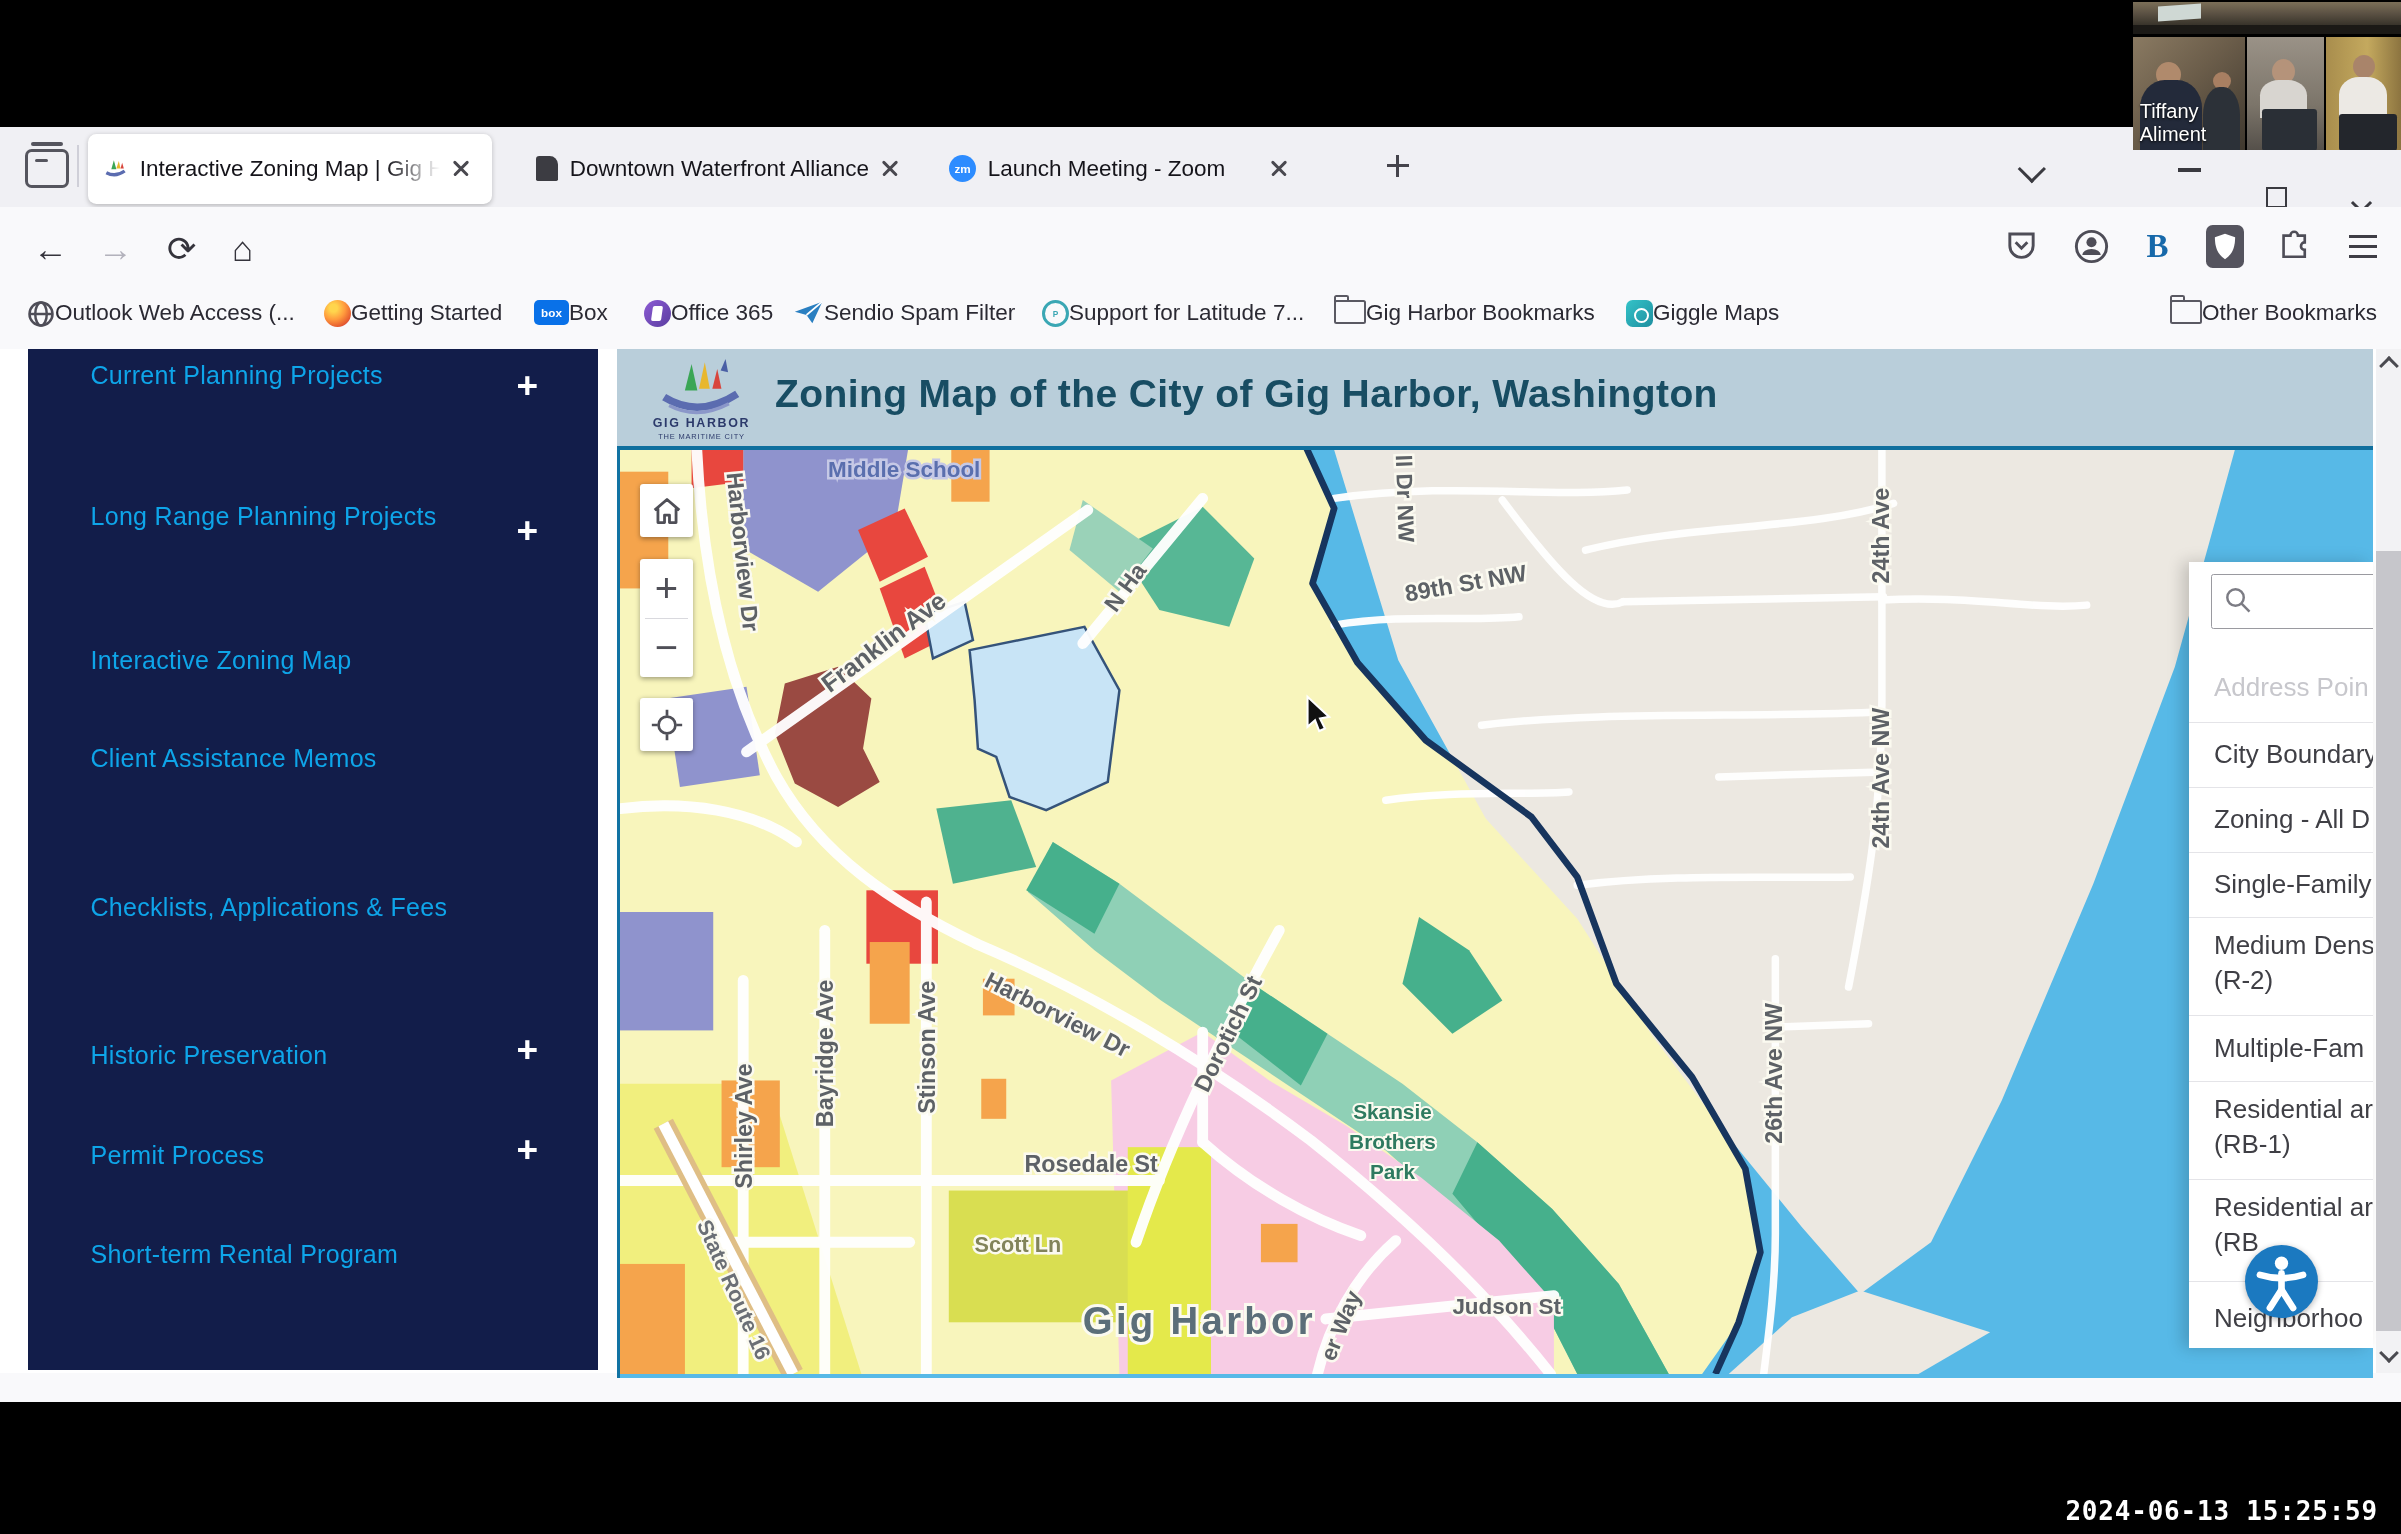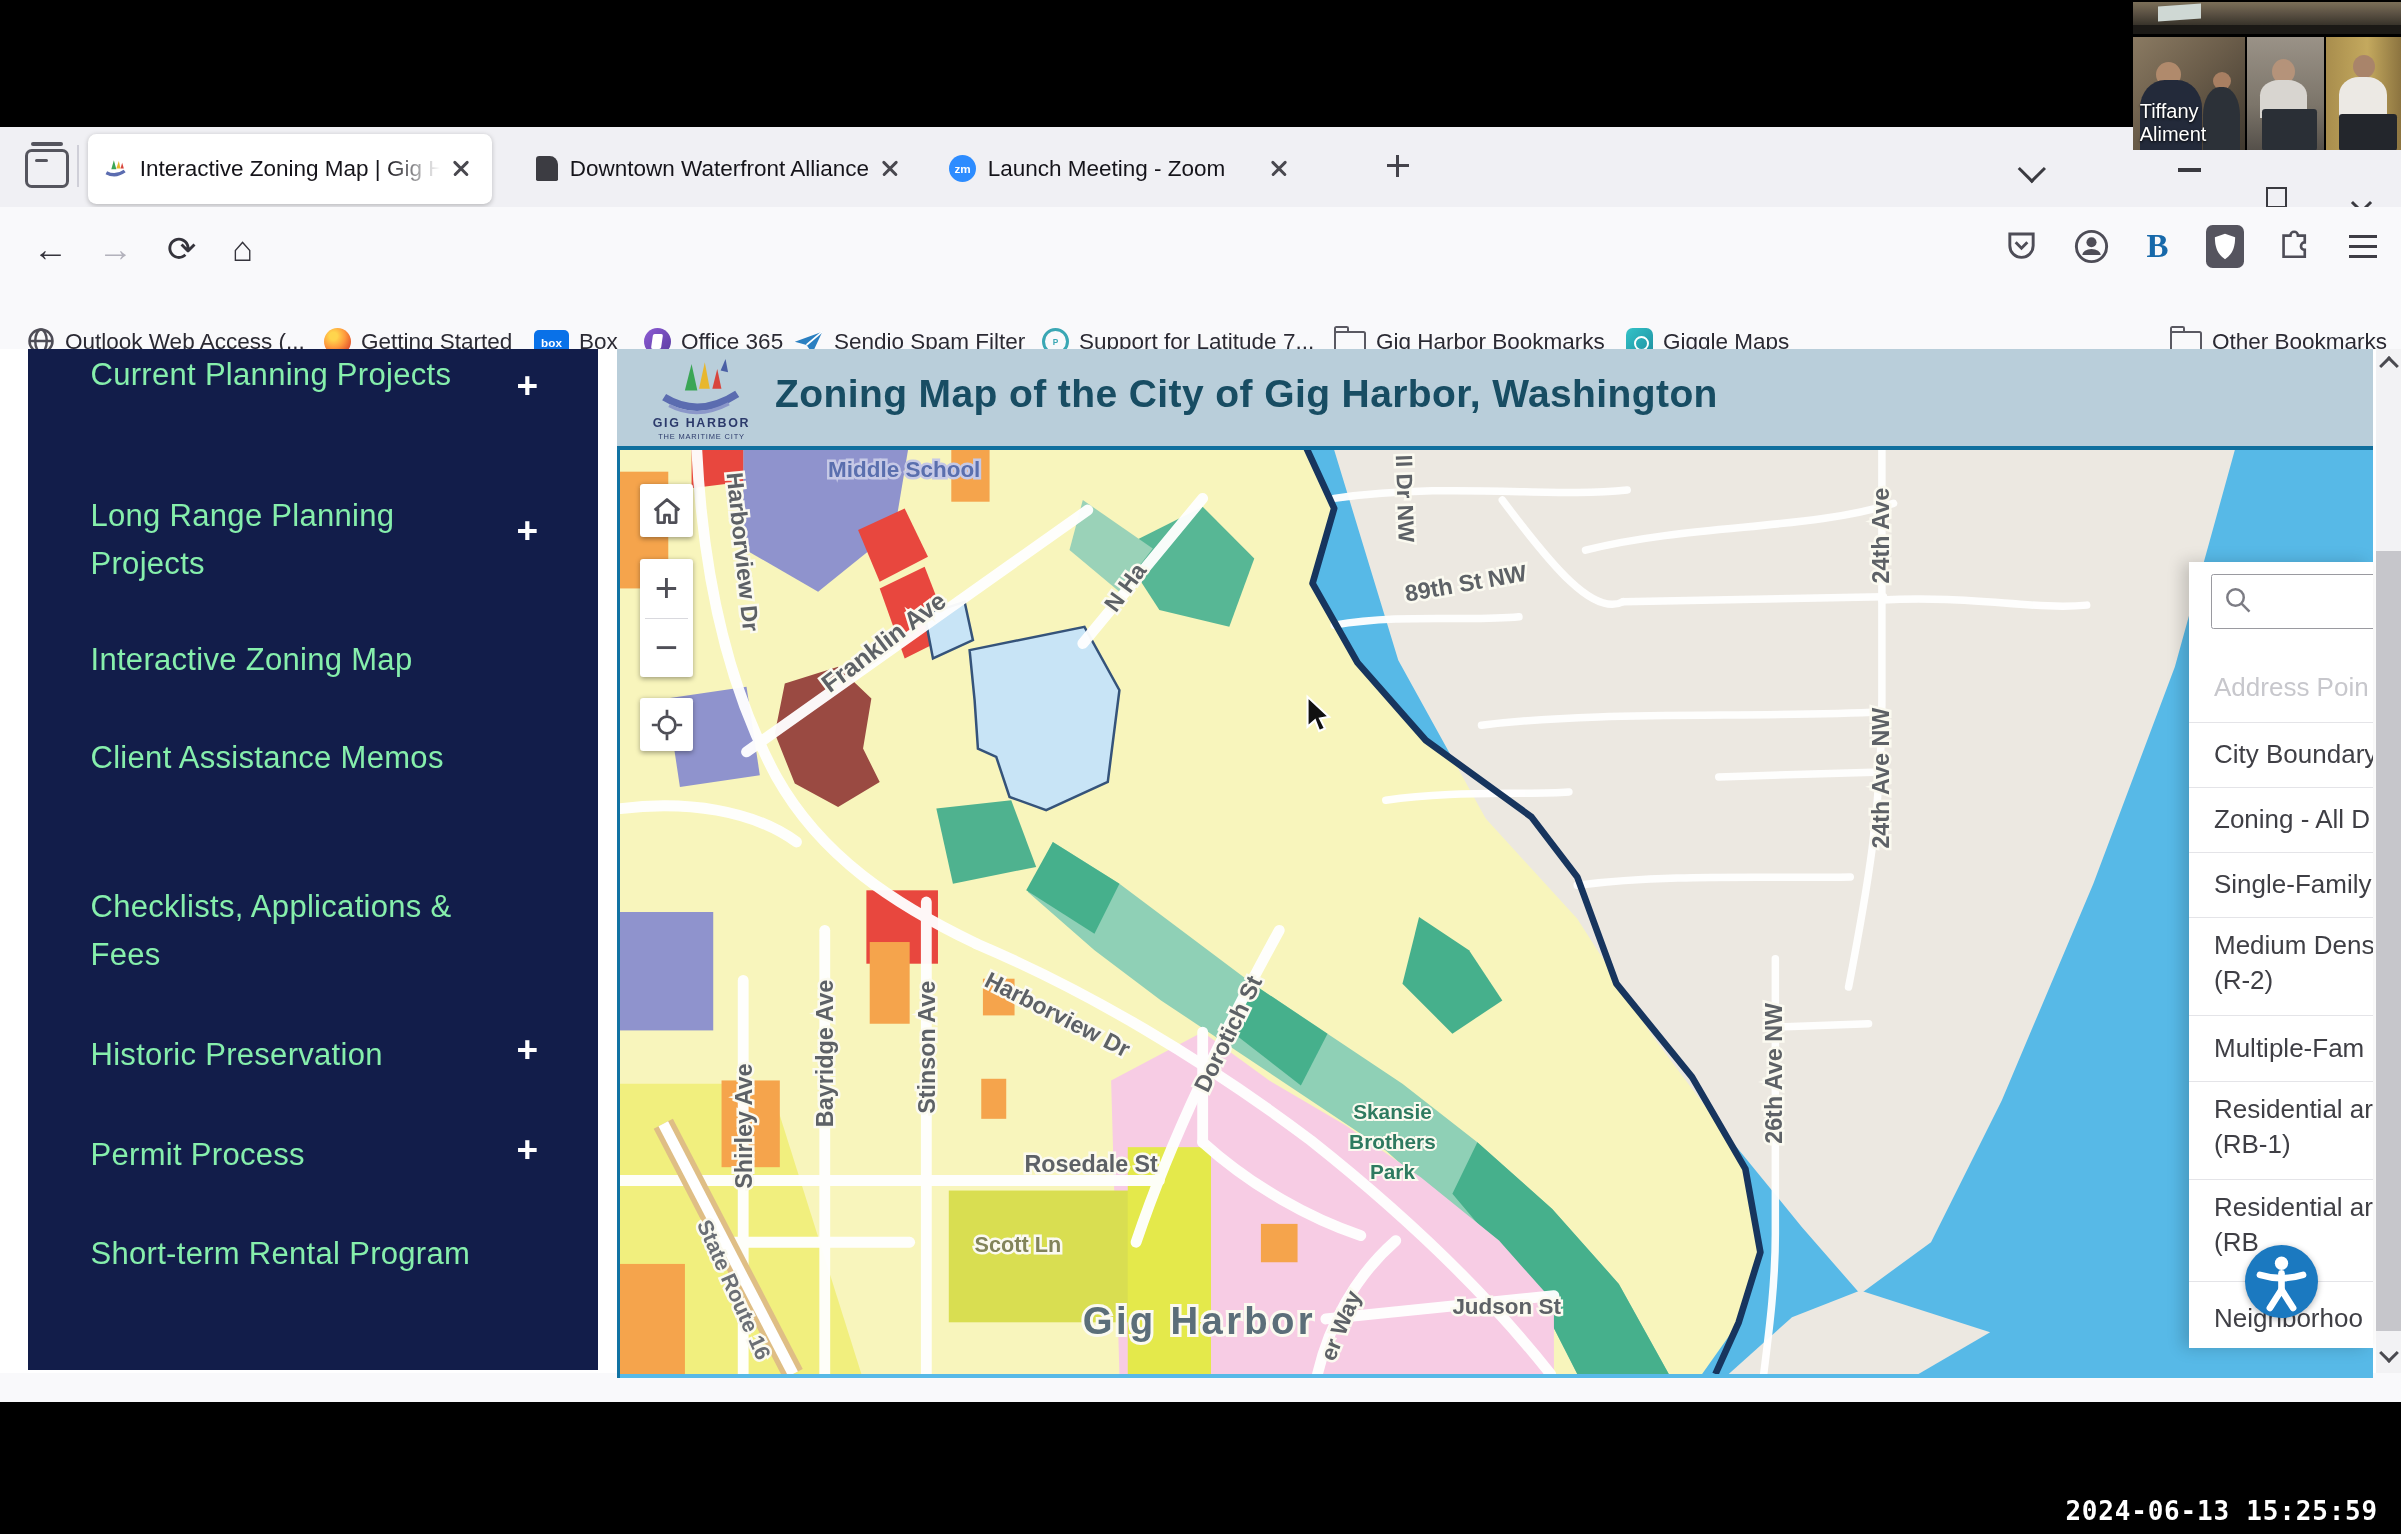--- a/index.html
+++ b/index.html
@@ -43,30 +43,30 @@
   .urlfield{left:437px;top:11.7px;width:1394px;height:62px;background:#f0f0f4;border-radius:8.3px;display:flex;align-items:center;}
   .urltxt{font-size:25px;color:#6f6e77;white-space:nowrap;}
   .urltxt b{color:#14131a;font-weight:normal;}
   .ticon{margin-left:22px;flex:0 0 auto;}
   .star{margin-left:auto;margin-right:16.7px;font-size:32px;color:#55545e;}
   .bicon{top:18.3px;width:43px;height:43px;display:flex;align-items:center;justify-content:center;}
   .hamb{display:flex;flex-direction:column;gap:6.7px;}
   .hamb i{width:28px;height:3.3px;background:#3e3d45;}
 
   .bookbar{left:0;top:167px;width:2401px;height:55px;background:#f9f9fb;border-bottom:0.8px solid #e3e3e8;}
-  .bm{top:23px;height:38px;display:flex;align-items:flex-end;gap:10px;font-size:22.5px;color:#2b2a33;white-space:nowrap;}
+  .bm{top:6px;height:38px;display:flex;align-items:flex-start;font-size:22.5px;color:#2b2a33;white-space:nowrap;}
   .folder{width:28px;height:20px;border:2.5px solid #5a5962;border-radius:2.5px;position:relative;background:#f9f9fb;}
   .folder:before{content:"";position:absolute;left:-2.5px;top:-7.5px;width:11.7px;height:5px;border:2.5px solid #5a5962;border-bottom:none;border-radius:2.5px 2.5px 0 0;}
 
   .content{left:0;top:222px;width:2401px;height:1024px;background:#fff;}
 
   
   .sidebar{left:27.5px;top:0;width:570px;height:1021px;background:#121d4a;color:#fff;}
   .sbitem{left:0;width:570px;}
-  .sblabel{position:absolute;left:63px;width:392px;font-size:31px;line-height:48px;letter-spacing:0.3px;color:#86efac;}
+  .sblabel{position:absolute;left:63px;width:392px;font-size:25px;line-height:48px;letter-spacing:0.3px;color:#0ea5e9;}
   .sbplus{position:absolute;left:489px;font-size:37px;font-weight:bold;color:#fff;line-height:37px;}
 
   
   .mapwrap{left:617px;top:0;width:1756px;height:1025px;background:#fff;}
   .maphead{left:0;top:0;width:1756px;height:97px;background:#b9ceda;}
   .maptitle{left:158px;top:23px;font-size:39px;font-weight:600;color:#184d63;letter-spacing:0.4px;}
   .mapcanvas{left:0;top:97px;width:1753px;height:928px;border-top:4.2px solid #0f6f9e;border-left:3.3px solid #1173a3;overflow:hidden;background:#57b9e7;}
 
   .mctl{background:#fff;border-radius:3.3px;box-shadow:0 1.7px 5px rgba(0,0,0,.35);display:flex;align-items:center;justify-content:center;}
   .zoomctl{left:23px;top:210px;width:53px;height:118px;background:#fff;border-radius:3.3px;box-shadow:0 1.7px 5px rgba(0,0,0,.35);}

